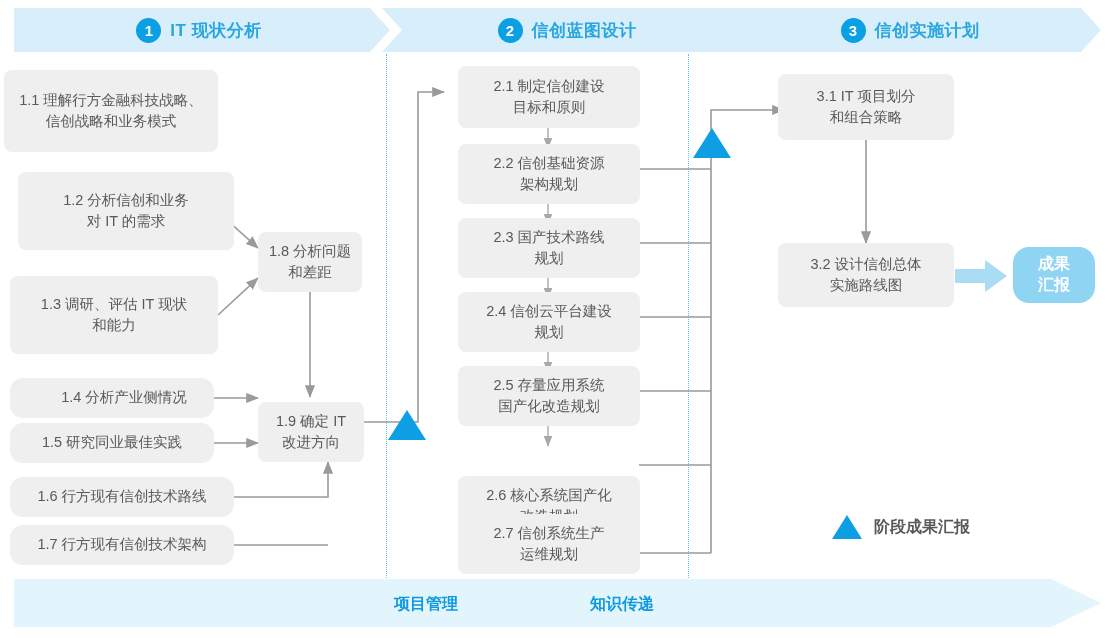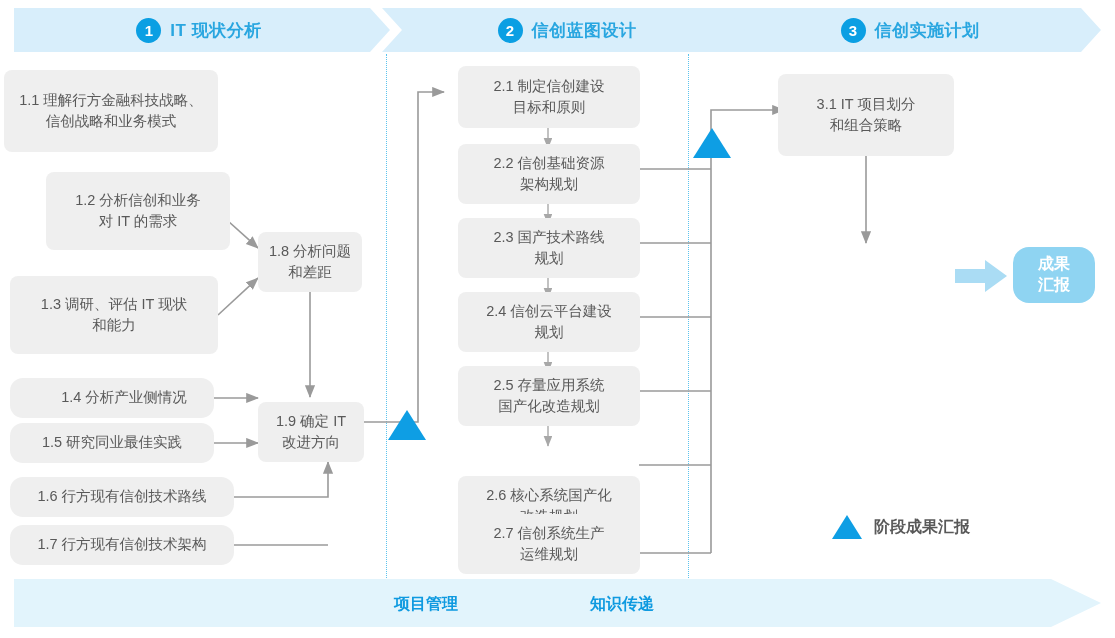--- a/index.html
+++ b/index.html
@@ -263,38 +263,39 @@
     <path class="ln" d="M639,391 L711,391"></path>
     <path class="ln" d="M639,465 L711,465"></path>
     <path class="ln" d="M639,553 L711,553"></path>
     <path class="ln" d="M711,553 L711,110 L716,110"></path>
     <path class="ln" d="M716,110 L784,110" marker-end="url(#ah)"></path>
 
     <path class="ln" d="M866,139 L866,243" marker-end="url(#ah)"></path>
   </svg>
 
   <div class="box" style="left:4px; top:70px; width:214px; height:82px;">1.1 理解行方金融科技战略、<br>信创战略和业务模式</div>
-  <div class="box" style="left:18px; top:172px; width:184px; height:78px;margin-left:28px;">1.2 分析信创和业务<br>对 IT 的需求</div>
+  <div class="box" style="left:18px; top:172px; width:216px; height:78px;">1.2 分析信创和业务<br>对 IT 的需求</div>
   <div class="box" style="left:10px; top:276px; width:208px; height:78px;">1.3 调研、评估 IT 现状<br>和能力</div>
   <div class="box pill" style="left:10px; top:378px; width:204px; height:40px;padding-left:32px;">1.4 分析产业侧情况</div>
   <div class="box pill" style="left:10px; top:423px; width:204px; height:40px;">1.5 研究同业最佳实践</div>
   <div class="box pill" style="left:10px; top:477px; width:224px; height:40px;">1.6 行方现有信创技术路线</div>
   <div class="box pill" style="left:10px; top:525px; width:224px; height:40px;">1.7 行方现有信创技术架构</div>
   <div class="box" style="left:258px; top:232px; width:104px; height:60px;">1.8 分析问题<br>和差距</div>
   <div class="box" style="left:258px; top:402px; width:106px; height:60px;">1.9 确定 IT<br>改进方向</div>
 
   <div class="box" style="left:458px; top:66px; width:182px; height:62px;">2.1 制定信创建设<br>目标和原则</div>
   <div class="box" style="left:458px; top:144px; width:182px; height:60px;">2.2 信创基础资源<br>架构规划</div>
   <div class="box" style="left:458px; top:218px; width:182px; height:60px;">2.3 国产技术路线<br>规划</div>
   <div class="box" style="left:458px; top:292px; width:182px; height:60px;">2.4 信创云平台建设<br>规划</div>
   <div class="box" style="left:458px; top:366px; width:182px; height:60px;">2.5 存量应用系统<br>国产化改造规划</div>
   <div class="box" style="left:458px; top:440px; width:182px; height:60px;margin-top:36px;">2.6 核心系统国产化<br>改造规划</div>
   <div class="box" style="left:458px; top:514px; width:182px; height:60px;">2.7 信创系统生产<br>运维规划</div>
 
-  <div class="box" style="left:778px; top:74px; width:176px; height:82px;">3.1 IT 项目划分<br>和组合策略</div>
+  <div class="box" style="left:778px; top:74px; width:176px; height:66px;">3.1 IT 项目划分<br>和组合策略</div>
+  <div class="box" style="left:778px; top:243px; width:176px; height:64px;">3.2 设计信创总体<br>实施路线图</div>
 
   <svg style="position:absolute; left:955px; top:258px; width:60px; height:36px;">
     <path d="M0,11 L30,11 L30,2 L52,18 L30,34 L30,25 L0,25 z" fill="#aadcf4"></path>
   </svg>
 
   <div class="result-box" style="left:1013px; top:247px; width:82px; height:56px;">成果<br>汇报</div>
 
   <div class="milestone" style="left:388px; top:410px;"></div>
   <div class="milestone" style="left:693px; top:128px;"></div>
 

